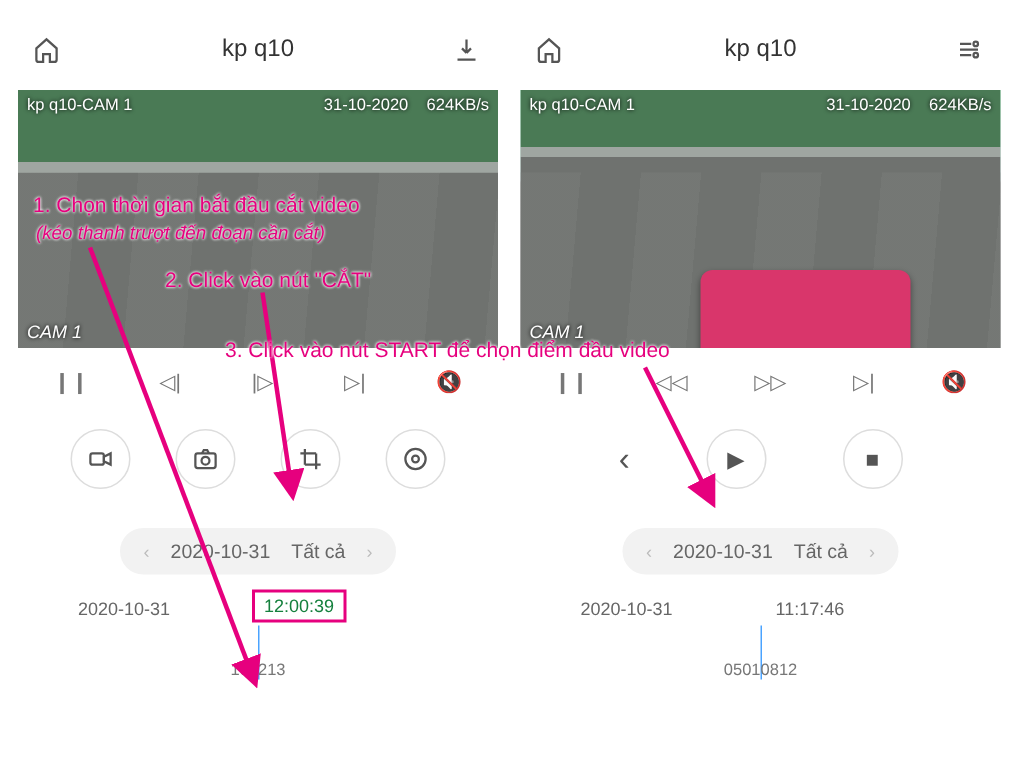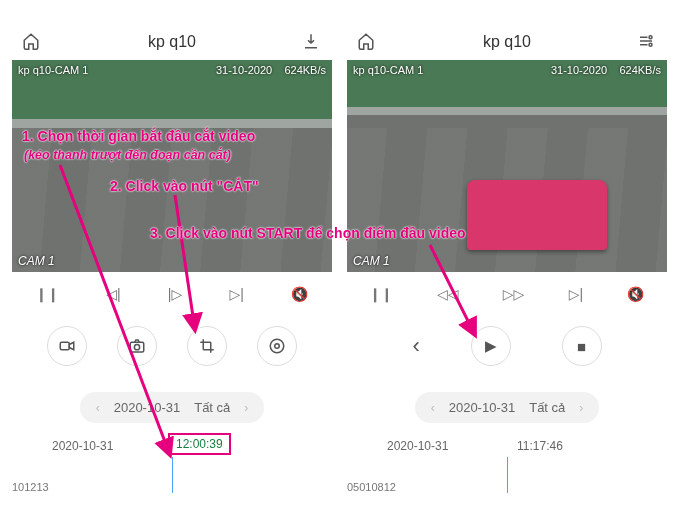--- a/index.html
+++ b/index.html
@@ -16,34 +16,34 @@
     width: 320px;
     top: 24px;
     background: #fff;
   }
   .phone.left { left: 12px; }
   .phone.right { left: 347px; }
 
   .status-bar {
     height: 36px;
     display: flex;
-    align-items: center;
+    align-items: flex-start;
     justify-content: space-between;
     padding: 0 10px;
     background: #fff;
   }
   .status-bar .ico { width:20px; height:20px; color:#555; }
   .title {
     font-size: 16px;
     color: #333;
   }
 
   .video-area {
     position: relative;
-    height: 212px;
+    height: 172px;
     background: linear-gradient(#6b8, #9aa 35%, #888 36%, #777);
     overflow: hidden;
   }
   .road {
     position:absolute; inset:0;
     background:
       linear-gradient(180deg, #4a7a55 0 28%, #9fa6a1 28% 32%, #6f726f 32% 100%);
   }
   .road::after{
     content:"";
@@ -98,33 +98,33 @@
   .timeline .label-l, .timeline .label-r{
     position:absolute; top:6px; font-size:12px; color:#666;
   }
   .timeline .label-l{ left:40px;}
   .timeline .label-r{ left:170px;}
   .timeline .marker{
     position:absolute; top:24px; left:50%; width:1px; height:36px; background:#4aa3ff;
   }
   .timeline .ticks{
     position:absolute; bottom:10px; left:0; right:0;
-    display:flex; justify-content:flex-start;
+    display:flex; justify-content:center;
     color:#777; font-size:11px;
   }
   .time-box{
     position:absolute; top:0; left:156px;
     border:2px solid #e6007e; padding:2px 6px;
     font-size:12px; color:#15803d; background:#fff;
   }
 
   
   .anno {
     position:absolute; color:#e6007e; font-size:14px;
-    font-weight:700; text-shadow:0 0 2px #fff, 0 0 2px #fff;
+    font-weight:400; text-shadow:0 0 2px #fff, 0 0 2px #fff;
     white-space:nowrap; z-index:50;
   }
   .anno.em{ font-style:italic; font-size:12.5px;}
   svg.arrow{ position:absolute; z-index:40; pointer-events:none;}
 
   
   .svgico{ width:18px; height:18px; fill:none; stroke:currentColor; stroke-width:2;}
 </style>
 </head>
 <body>

